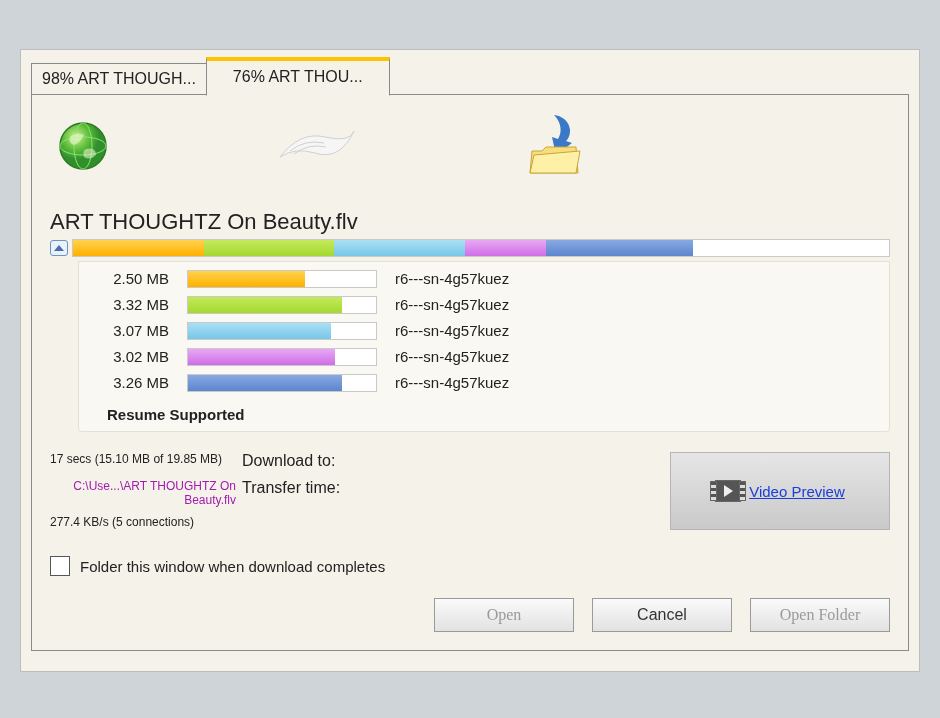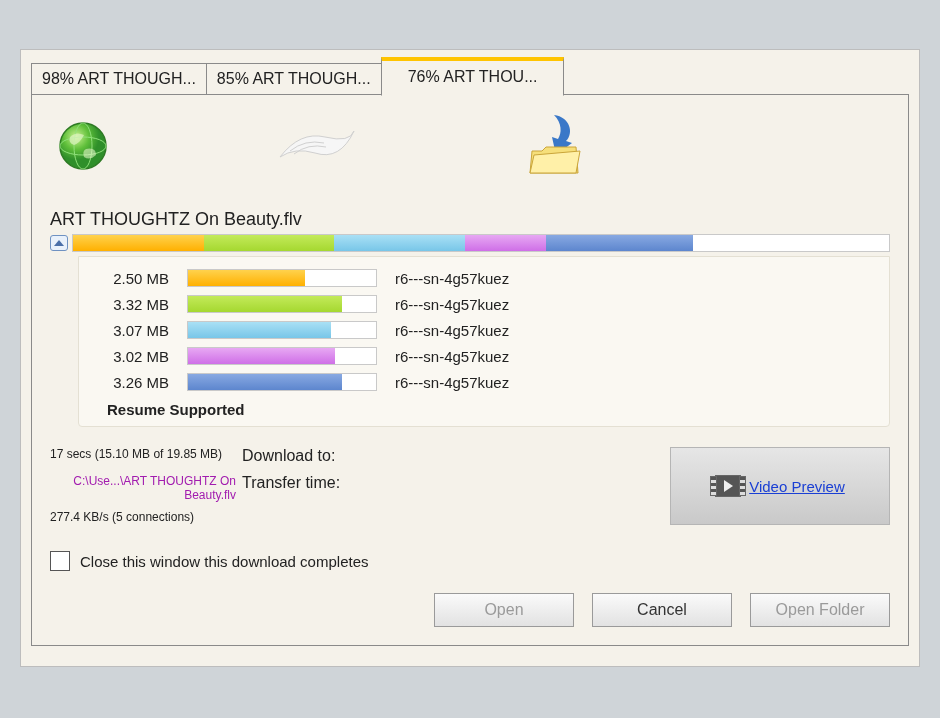--- a/index.html
+++ b/index.html
@@ -55,21 +55,21 @@
   
   .icon-strip {
     display: flex;
     gap: 160px;
     align-items: center;
     padding: 0 0 22px 6px;
   }
   .icon-strip svg { display:block; }
   
   .file-title {
-    font-size: 18px;
+    font-size: 22px;
     margin: 6px 0 4px 0;
   }
   
   .overall-row { display:flex; align-items:center; gap:4px; }
   .toggle-btn {
     width: 18px; height: 16px;
     border: 1px solid #6f92c2;
     border-radius: 3px;
     background: #e9f1fb;
     display:flex; align-items:center; justify-content:center;
@@ -94,21 +94,20 @@
   
   .seg-panel {
     border: 1px solid #e4e0d3;
     border-radius: 0 0 4px 4px;
     margin: 4px 0 0 28px;
     background: #faf8f2;
     padding: 8px 10px 6px;
   }
   .seg-row {
     display:flex;
-    align-items:center;
     height: 26px;
     gap: 18px;
   }
   .seg-size { width: 80px; text-align:right; font-size:15px;}
   .seg-bar-wrap {
     width: 190px; height:18px;
     border:1px solid #c9c9c9; background:#fff;
     overflow:hidden;
   }
   .seg-bar { height:100%; }
@@ -166,30 +165,29 @@
     min-width:140px; height:34px;
     border:1px solid #9a9a9a;
     background: linear-gradient(#fafafa,#e2e2e2);
     font-size:16px;
     color:#333;
     text-align:center;
     padding: 0 18px;
     display:flex;align-items:center;justify-content:center;
     cursor:pointer;
   }
-  .btn.disabled { color:#9a9a9a; cursor:default; }
+  .btn.disabled { color:#9a9a9a; cursor:default;font-family:Liberation Serif, serif; }
 </style>
 </head>
 <body>
 
 <div class="window">
 
   <div class="tabs">
     <div class="tab">98% ART THOUGH...</div>
-    <div class="tab">85% ART THOUGH...</div>
     <div class="tab active">76% ART THOU...</div>
   </div>
 
   <div class="panel">
 
     <div class="icon-strip">
       <span>
         <svg width="54" height="54" viewBox="0 0 54 54">
           <defs>
             <radialGradient id="gg" cx="35%" cy="30%">
@@ -291,21 +289,21 @@
 
       <div class="label">Download to:</div>
       <div class="value link">C:\Use...\ART THOUGHTZ On Beauty.flv</div>
 
       <div class="label">Transfer time:</div>
       <div class="value">277.4 KB/s (5 connections)</div>
     </div>
 
     <div class="check-row">
       <div class="chk"></div>
-      <span>Close this window this download completes</span>
+      <span>Folder this window when download completes</span>
     </div>
 
     <div class="btn-row">
       <div class="btn disabled">Open</div>
       <div class="btn">Cancel</div>
       <div class="btn disabled">Open Folder</div>
     </div>
 
   </div>
 </div>

